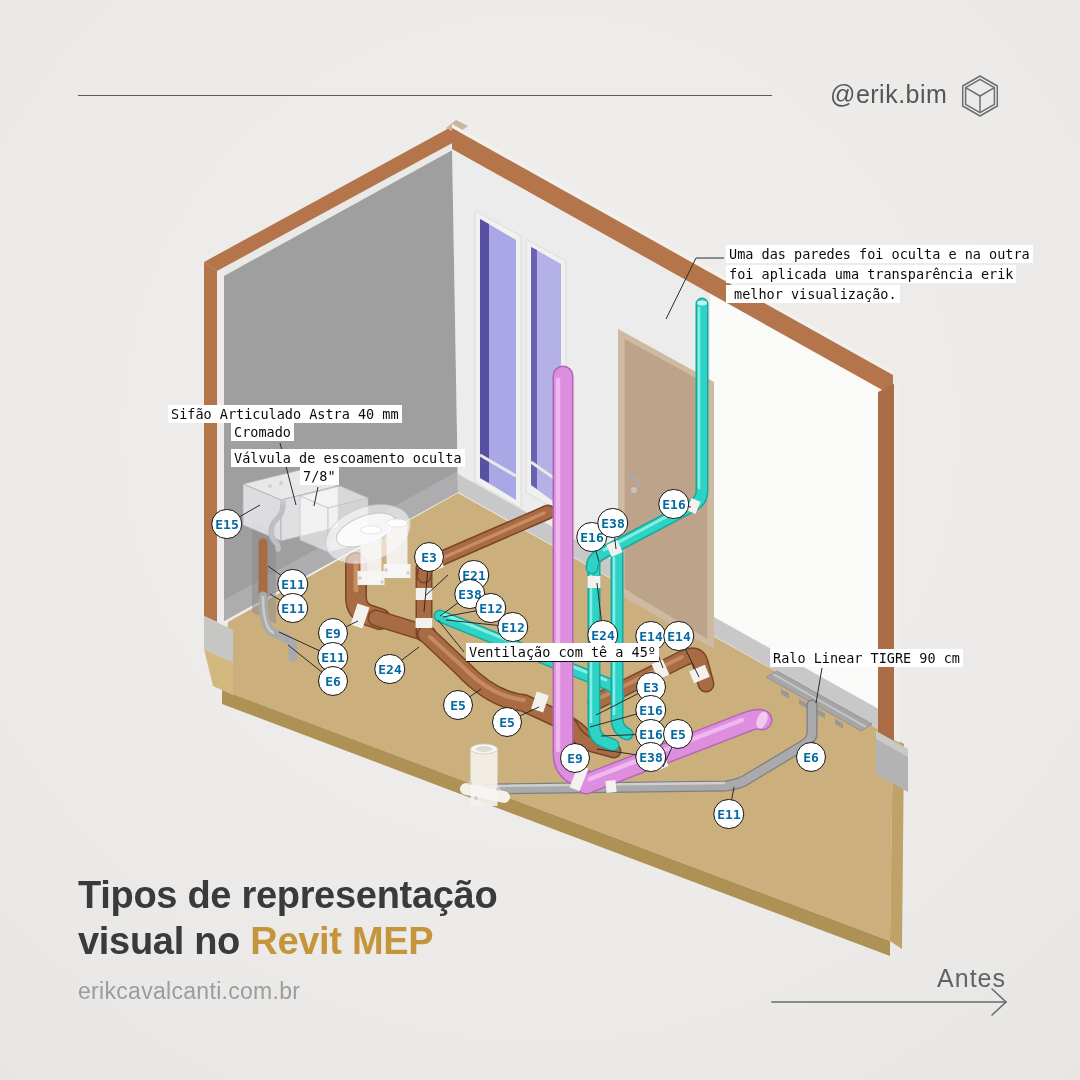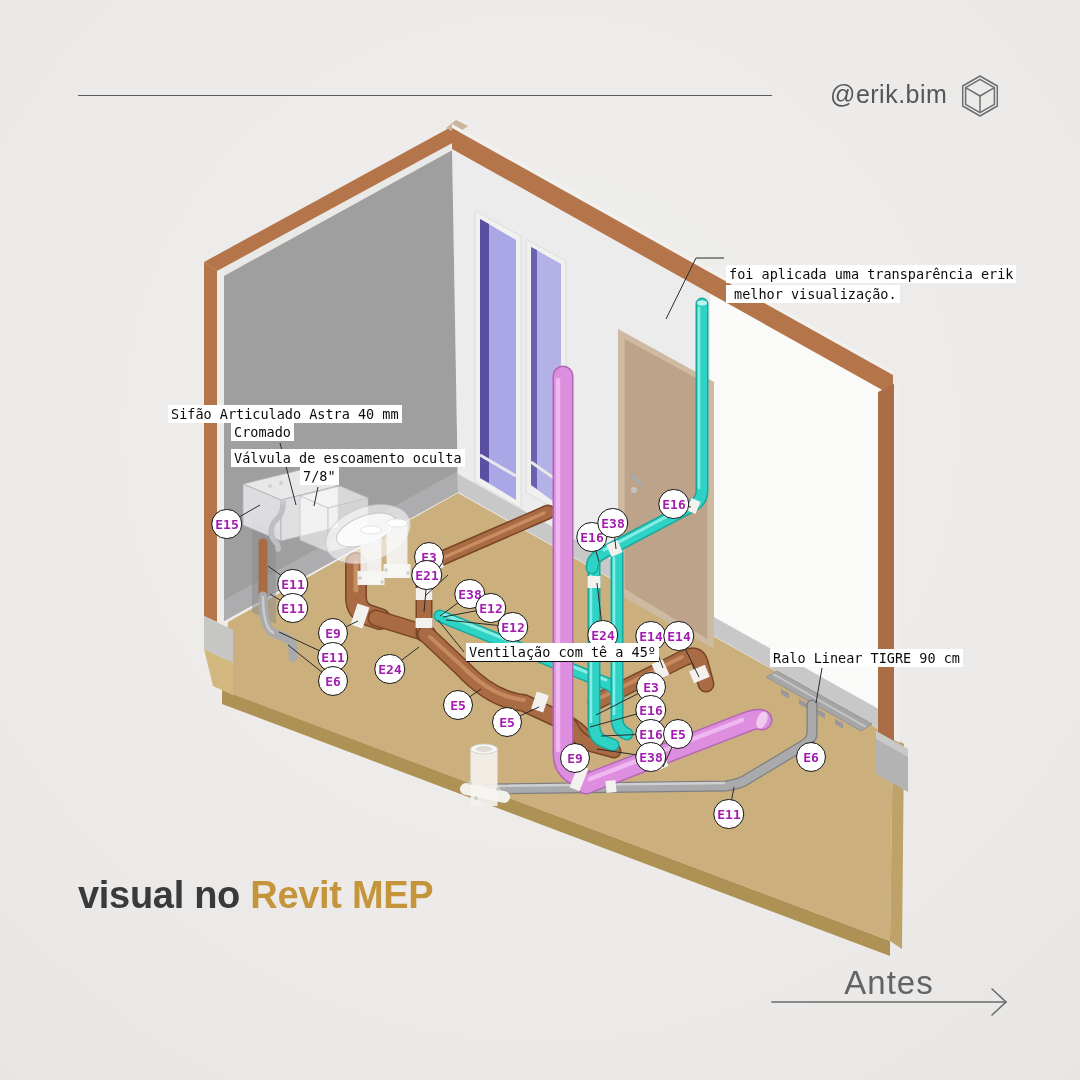--- a/index.html
+++ b/index.html
@@ -10,26 +10,26 @@
   
   .top-line{left:78px;top:95px;width:694px;border-top:1.6px solid #5b5b5b;}
   .handle{left:830px;top:80px;font-size:25px;font-weight:300;color:#565656;letter-spacing:.5px;}
   
   .note{position:absolute;background:#fff;color:#0b0b0b;font-family:"DejaVu Sans Mono","Liberation Mono",monospace;
         font-size:13.5px;line-height:18px;padding:0 3px;white-space:nowrap;}
   .note.u{border-bottom:1.2px solid #111;}
   .callout{position:absolute;transform:translate(-50%,-50%);min-width:30px;height:30px;padding:0 3px;
      box-sizing:border-box;background:#fff;border:1.6px solid #141414;border-radius:16px;
      display:flex;align-items:center;justify-content:center;
-     font-family:"DejaVu Sans Mono","Liberation Mono",monospace;font-size:13px;font-weight:600;color:#a21caf;}
+     font-family:"DejaVu Sans Mono","Liberation Mono",monospace;font-size:13px;font-weight:600;color:#0369a1;}
   
   .title{left:78px;top:872px;font-size:38px;line-height:46px;font-weight:700;color:#3a3a3a;letter-spacing:-.3px;}
   .title .accent{color:#c5953b;}
   .website{left:78px;top:978px;font-size:23px;font-weight:400;color:#9c9c9c;letter-spacing:.3px;}
-  .nav-label{left:772px;top:964px;width:234px;text-align:center;font-size:33px;font-weight:300;color:#636363;letter-spacing:1px;}
+  .nav-label{left:772px;top:964px;width:234px;text-align:right;font-size:25px;font-weight:300;color:#636363;letter-spacing:1px;}
   svg{display:block;}
 </style>
 </head>
 <body>
 
 <div class="poster">
 
   <div class="abs top-line"></div>
   <div class="abs handle">@erik.bim</div>
   <svg class="abs" style="left:956px;top:72px" width="48" height="48" viewBox="0 0 48 48">
@@ -253,21 +253,21 @@
 
   <div id="annot-layer" class="abs" style="left:0;top:0;width:1080px;height:1080px">
       <div class="callout" style="left: 227px; top: 524px;">E15</div>
       <div class="callout" style="left: 293px; top: 584px;">E11</div>
       <div class="callout" style="left: 293px; top: 608px;">E11</div>
       <div class="callout" style="left: 333px; top: 633px;">E9</div>
       <div class="callout" style="left: 333px; top: 657px;">E11</div>
       <div class="callout" style="left: 333px; top: 681px;">E6</div>
       <div class="callout" style="left: 390px; top: 669px;">E24</div>
       <div class="callout" style="left: 429px; top: 557px;">E3</div>
-      <div class="callout" style="left: 427px; top: 575px;">E21</div>
+      <div class="callout" style="left: 474px; top: 575px;">E21</div>
       <div class="callout" style="left: 470px; top: 594px;">E38</div>
       <div class="callout" style="left: 491px; top: 608px;">E12</div>
       <div class="callout" style="left: 513px; top: 627px;">E12</div>
       <div class="callout" style="left: 458px; top: 705px;">E5</div>
       <div class="callout" style="left: 507px; top: 722px;">E5</div>
       <div class="callout" style="left: 592px; top: 537px;">E16</div>
       <div class="callout" style="left: 613px; top: 523px;">E38</div>
       <div class="callout" style="left: 674px; top: 504px;">E16</div>
       <div class="callout" style="left: 603px; top: 635px;">E24</div>
       <div class="callout" style="left: 651px; top: 636px;">E14</div>
@@ -279,27 +279,30 @@
       <div class="callout" style="left: 651px; top: 757px;">E38</div>
       <div class="callout" style="left: 575px; top: 758px;">E9</div>
       <div class="callout" style="left: 811px; top: 757px;">E6</div>
       <div class="callout" style="left: 729px; top: 814px;">E11</div>
       <div class="note" style="left: 168px; top: 405px;">Sifão Articulado Astra 40 mm</div>
       <div class="note" style="left: 231px; top: 423px;">Cromado</div>
       <div class="note" style="left: 231px; top: 449px;">Válvula de escoamento oculta</div>
       <div class="note" style="left: 300px; top: 467px;">7/8"</div>
       <div class="note u" style="left: 466px; top: 643px;">Ventilação com tê a 45º</div>
       <div class="note" style="left: 760px; top: 649px; margin-left: 10px;">Ralo Linear TIGRE 90 cm</div>
+      <div class="note" style="left: 726px; top: 245px;">Uma das paredes foi oculta e na outra</div>
       <div class="note" style="left: 726px; top: 265px;">foi aplicada uma transparência erik</div>
       <div class="note" style="left: 726px; top: 285px; padding-left: 8px;">melhor visualização.</div>
     </div>
 
   <div class="abs title">
+    <div>Tipos de representação</div>
     <div><span>visual no </span><span class="accent">Revit MEP</span></div>
   </div>
+  <div class="abs website">erikcavalcanti.com.br</div>
   <div class="abs nav-label">Antes</div>
   <svg class="abs" style="left:765px;top:985px" width="250" height="35" viewBox="0 0 250 35">
     <g fill="none" stroke="#6a6a6a" stroke-width="1.6" stroke-linecap="round">
       <line x1="7" y1="17" x2="241" y2="17"></line>
       <polyline points="227,4 241,17 227,30"></polyline>
     </g>
   </svg>
 </div>
 
 </body></html>

